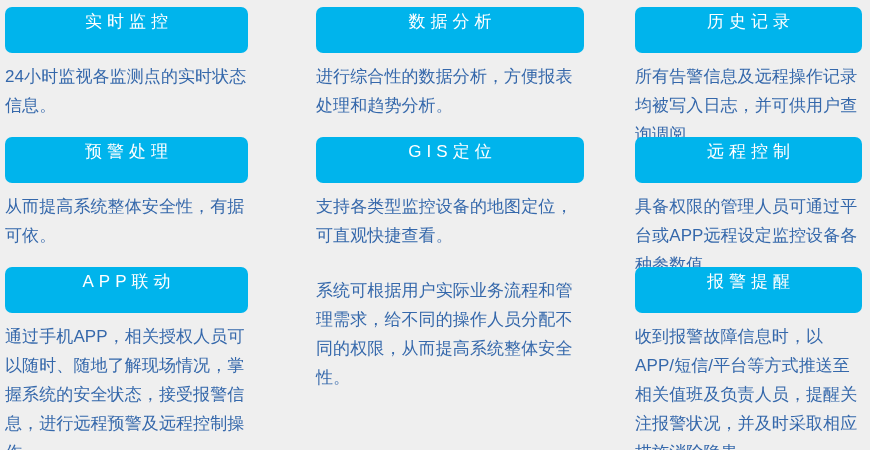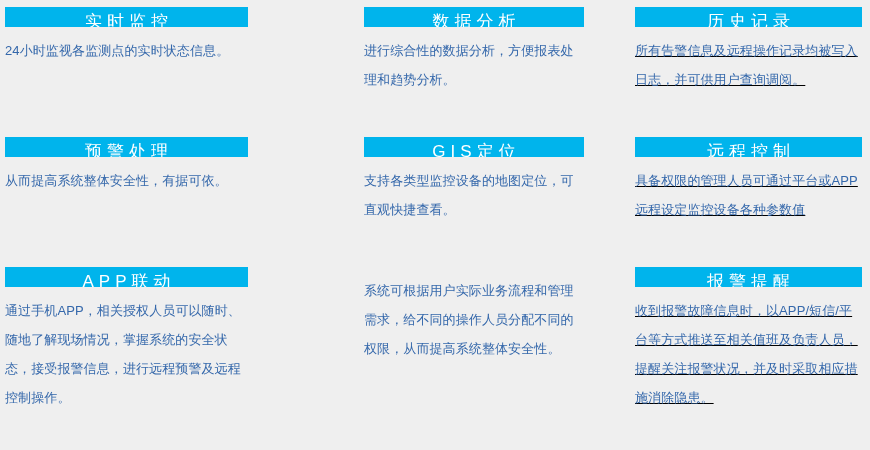--- a/index.html
+++ b/index.html
@@ -19,40 +19,41 @@
     display: grid;
     grid-template-columns: 308px 310px 252px;
     grid-template-rows: 130px 130px 190px;
     box-sizing: border-box;
   }
   .feature-card {
     box-sizing: border-box;
     padding-top: 7px;
   }
   .feature-card.col1 { padding-left: 5px; padding-right: 60px; }
-  .feature-card.col2 { padding-left: 8px; padding-right: 34px; margin-left: 48px; }
-  .feature-card.col3 { padding-left: 17px; padding-right: 8px; text-decoration: underline; }
+  .feature-card.col2 { padding-left: 8px; padding-right: 34px; }
+  .feature-card.col3 { padding-left: 17px; padding-right: 8px; }
 
   .card-title-bar {
     background: #00b4ec;
-    height: 20px;
+    height: 46px;
     line-height: 30px;
     text-align: center;
     color: #ffffff;
     font-size: 17px;
     letter-spacing: 5px;
     text-indent: 5px;
     font-weight: 400;
     white-space: nowrap;
     overflow: hidden;
+    border-radius: 7px;
   }
   .card-body {
     margin-top: 9px;
     color: #3568ab;
-    font-size: 13px;
+    font-size: 17px;
     line-height: 29px;
     letter-spacing: 0.1px;
     white-space: pre-line;
   }
 </style>
 </head>
 <body>
 
 <div id="feature-grid">
 

